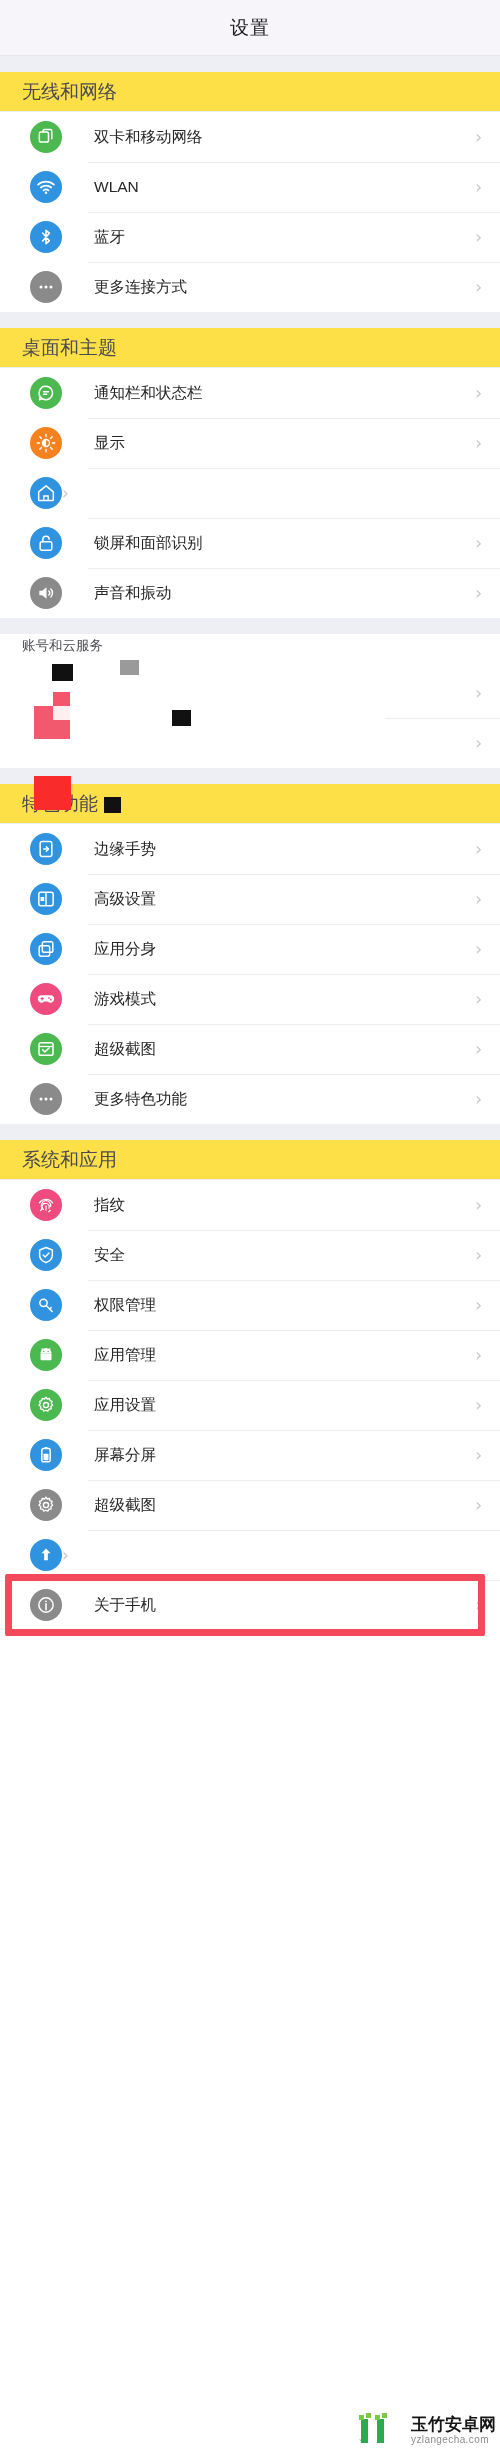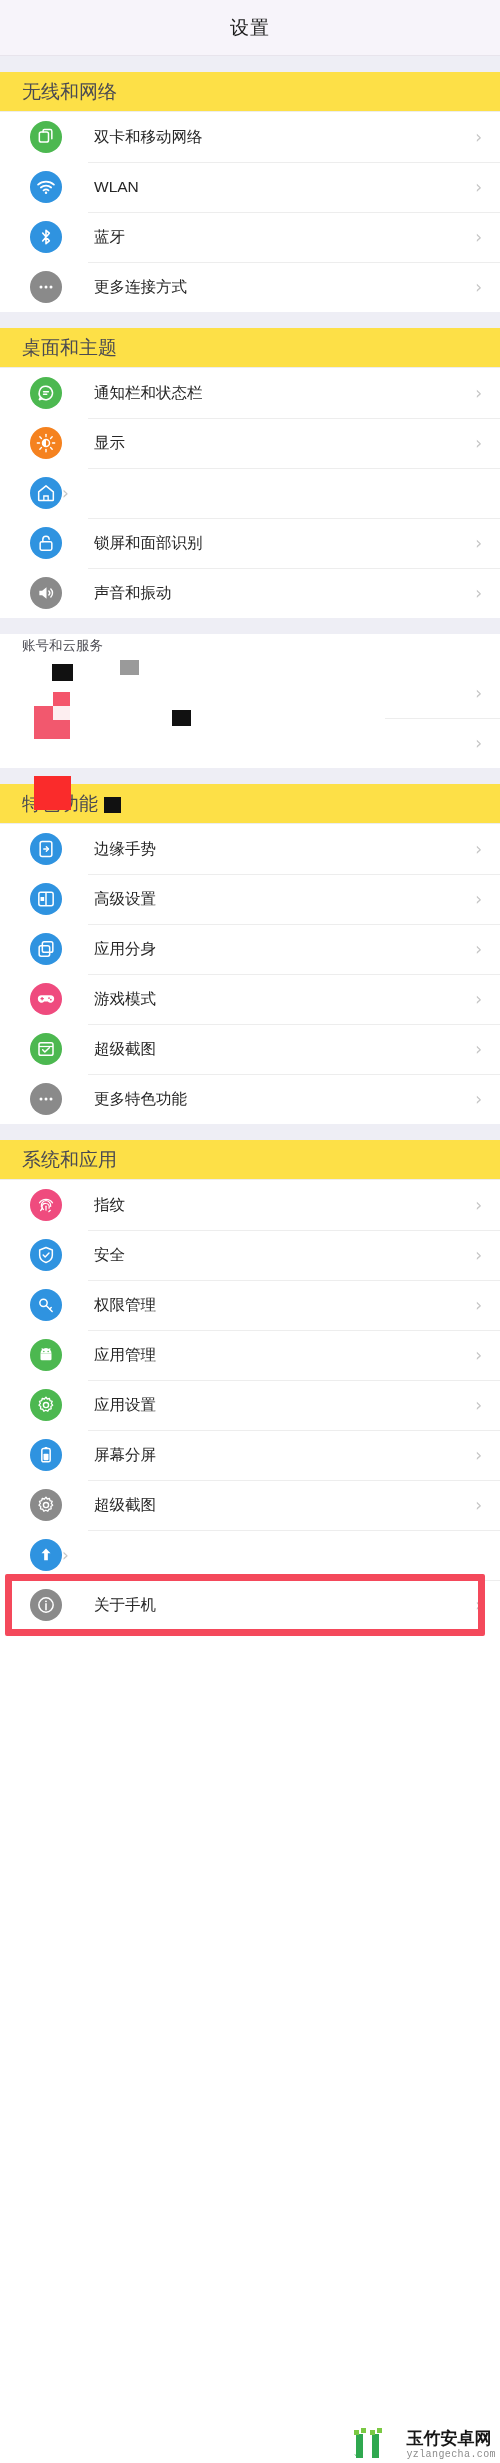--- a/index.html
+++ b/index.html
@@ -140,25 +140,24 @@
     position: absolute;
     border: 7px solid #f4495b;
     border-radius: 2px;
     pointer-events: none;
   }
 
   
   .watermark {
     position: absolute;
     right: 4px;
-    bottom: 3px;
+    bottom: 18px;
     display: flex;
     align-items: flex-end;
     gap: 8px;
-    font-family: Liberation Mono, monospace;
   }
   .wm-bars { display: flex; align-items: flex-end; gap: 3px; height: 34px; }
   .wm-text-wrap { display: flex; flex-direction: column; align-items: flex-start; }
   .wm-cn {
     font-size: 17px;
     font-weight: bold;
     color: #151515;
     letter-spacing: 0px;
     line-height: 1.05;
   }

